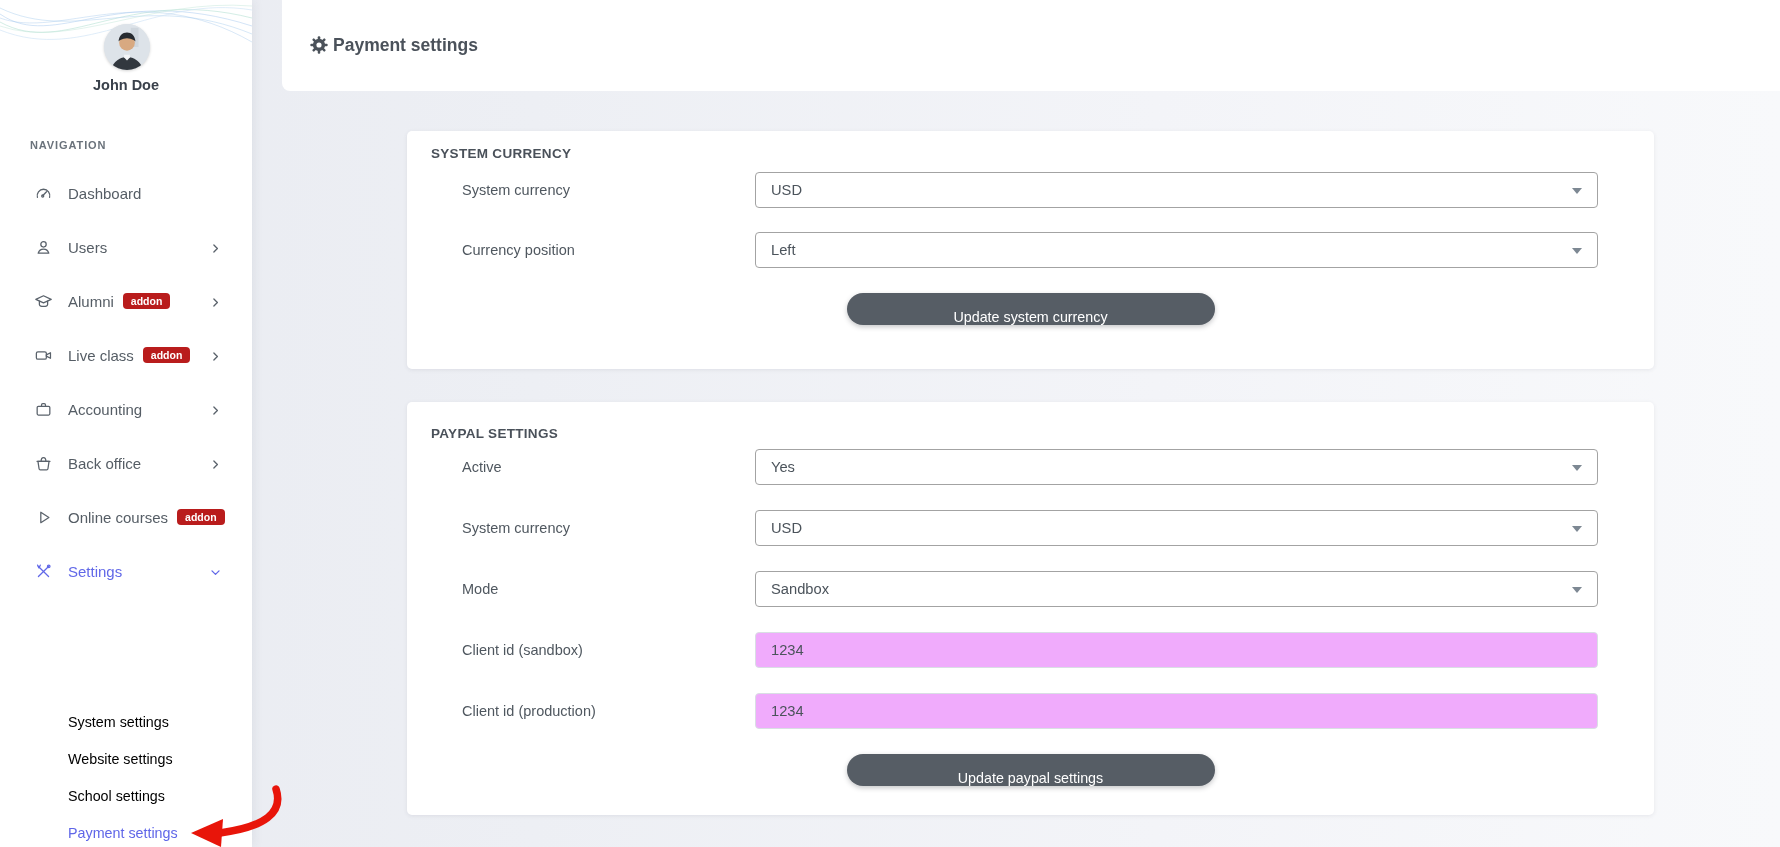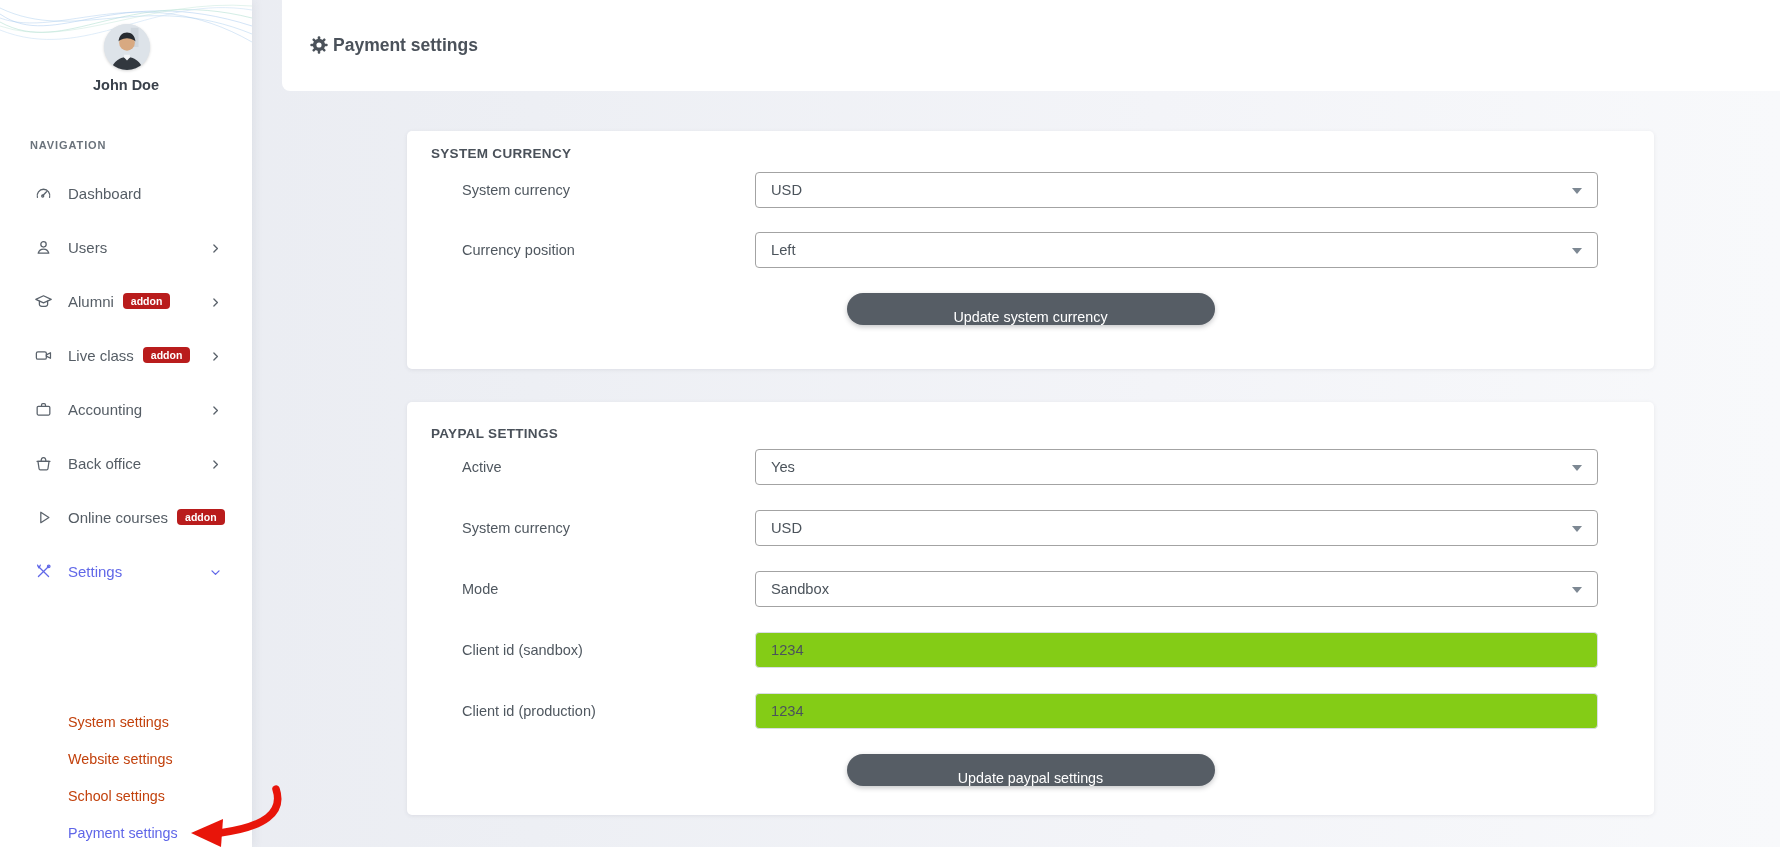--- a/index.html
+++ b/index.html
@@ -26,21 +26,21 @@
     display:flex;align-items:center;justify-content:center;color:#5a626b;}
   .nav-item.active{color:#6168e8;}
   .nav-item.active .nav-icon{color:#6168e8;}
   .nav-label{white-space:nowrap;}
   .badge{margin-left:9px;background:#b91c1c;color:#fff;font-size:10.5px;font-weight:bold;
     padding:3px 8px 3px;border-radius:4px;line-height:1;}
   .chev{margin-left:auto;width:13px;height:13px;color:#5a626b;flex:0 0 auto;}
   .nav-item.active .chev{color:#6168e8;}
   .subnav{position:absolute;top:703px;left:0;width:252px;}
   .sub-item{height:37px;display:flex;align-items:center;padding-left:68px;
-    font-size:14.3px;color:#c2410c;cursor:pointer;}
+    font-size:14.3px;color:#000000;cursor:pointer;}
   .sub-item.active{color:#5f66e8;}
   
   .header-bar{position:absolute;left:282px;top:0;right:0;height:91px;background:#fff;
     border-radius:0 0 0 8px;display:flex;align-items:center;padding-left:27px;z-index:1;}
   .header-bar .gear{width:20px;height:20px;margin-right:4px;margin-top:-1px;}
   .page-title{font-size:17.5px;font-weight:bold;color:#4b525b;}
   
   .card{position:absolute;left:407px;width:1247px;background:#fff;border-radius:5px;
     box-shadow:0 1px 4px rgba(50,60,75,.09);}
   #card-0{top:131px;height:238px;}
@@ -55,21 +55,21 @@
   .frow{display:flex;align-items:center;height:36px;margin:0 56px 24px 55px;}
   #card-1 .frow{margin-bottom:25px;}
   .flabel{flex:0 0 293px;font-size:14.5px;color:#4f575f;}
   .control{position:relative;flex:1;height:36px;border:1px solid #a3a3a3;border-radius:4px;
     background:#fff;display:flex;align-items:center;padding:0 36px 0 15px;
     font-size:14.7px;color:#4b535b;cursor:pointer;}
   .caret{position:absolute;right:15px;top:15px;width:0;height:0;
     border-left:5.5px solid transparent;border-right:5.5px solid transparent;
     border-top:6.5px solid #7d8893;}
   input.text-control{flex:1;height:36px;border:1px solid #d9dee4;border-radius:4px;
-    background:#84cc16;padding:0 15px;font-size:14.7px;color:#4b535b;
+    background:#f0abfc;padding:0 15px;font-size:14.7px;color:#4b535b;
     font-family:"Liberation Sans",sans-serif;outline:none;}
   .btn-row{display:flex;justify-content:center;margin-top:25px;}
   .btn{height:20px;min-width:368px;padding:16px 30px;background:#565d65;color:#fff;border:none;
     border-radius:16px;font-size:14.3px;font-family:"Liberation Sans",sans-serif;
     box-shadow:0 2px 5px rgba(30,35,45,.25);cursor:pointer;}
   
   .arrow-overlay{position:absolute;left:158px;top:755px;z-index:5;pointer-events:none;}
 </style>
 </head>
 <body>

